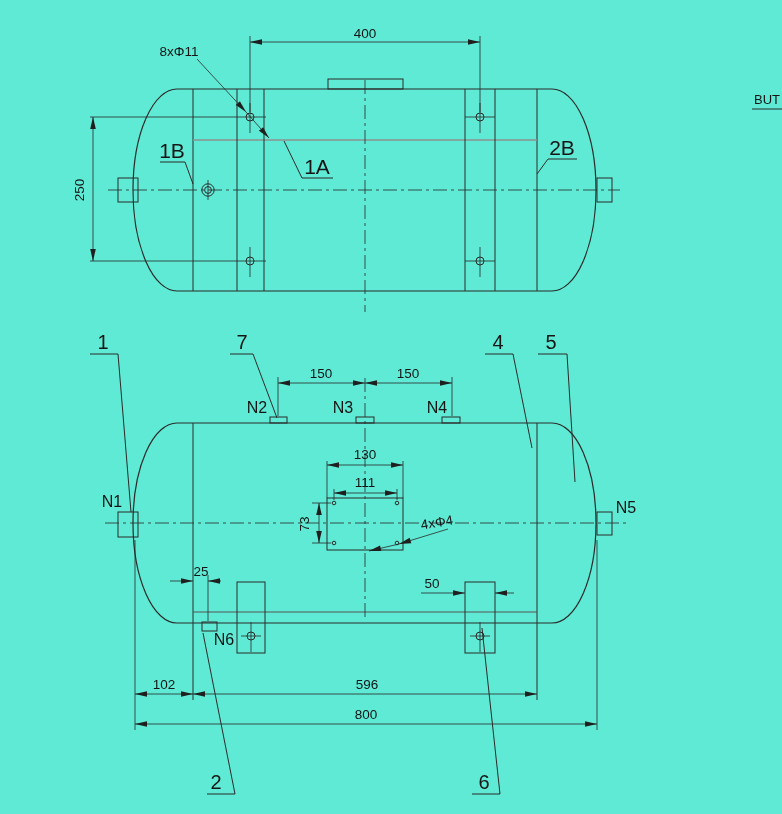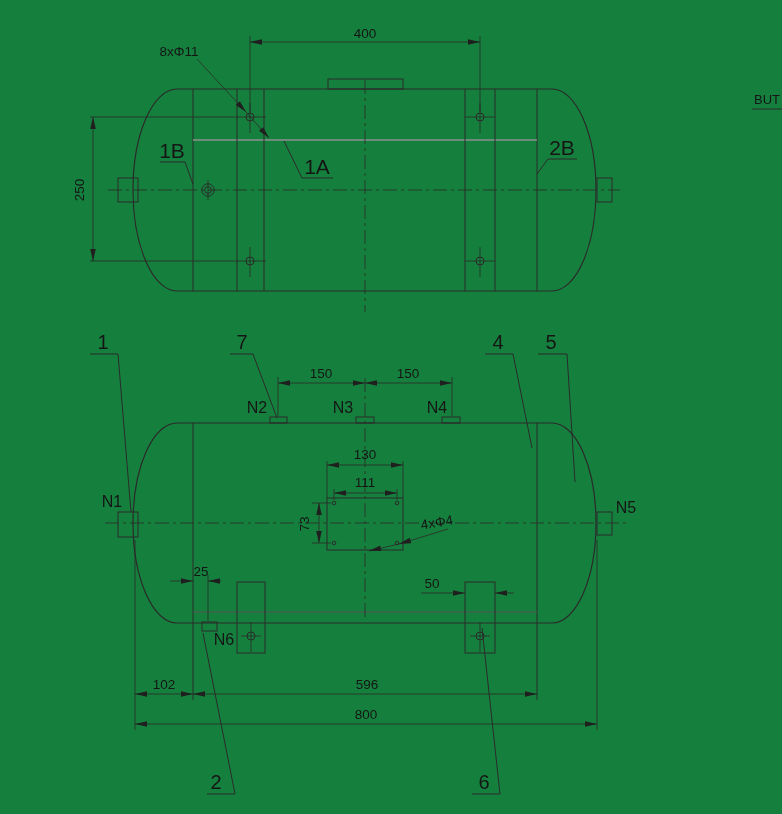--- a/index.html
+++ b/index.html
@@ -1,16 +1,16 @@
 <!DOCTYPE html>
 <html><head>
 <meta charset="utf-8">
 <style>
   html,body{margin:0;padding:0;background:#fff;}
-  .page{position:relative;width:782px;height:814px;background:#15803d;overflow:hidden;
+  .page{position:relative;width:782px;height:814px;background:#5eead4;overflow:hidden;
         font-family:"Liberation Sans",sans-serif;}
   svg{position:absolute;left:0;top:0;}
   .ln{stroke:#2a2a2a;stroke-width:1;fill:none;}
   .thk{stroke:#2a2a2a;stroke-width:1.2;fill:none;}
   .gray{stroke:#8f8f8f;stroke-width:1.4;fill:none;}
   .gray2{stroke:#555;stroke-width:1;fill:none;}
   .cl{stroke:#2a2a2a;stroke-width:0.8;fill:none;stroke-dasharray:14 4 3 4;}
   .ext{stroke:#2a2a2a;stroke-width:0.8;fill:none;}
   .dim{stroke:#2a2a2a;stroke-width:0.8;fill:none;}
   text{fill:#151515;font-family:"Liberation Sans",sans-serif;}

